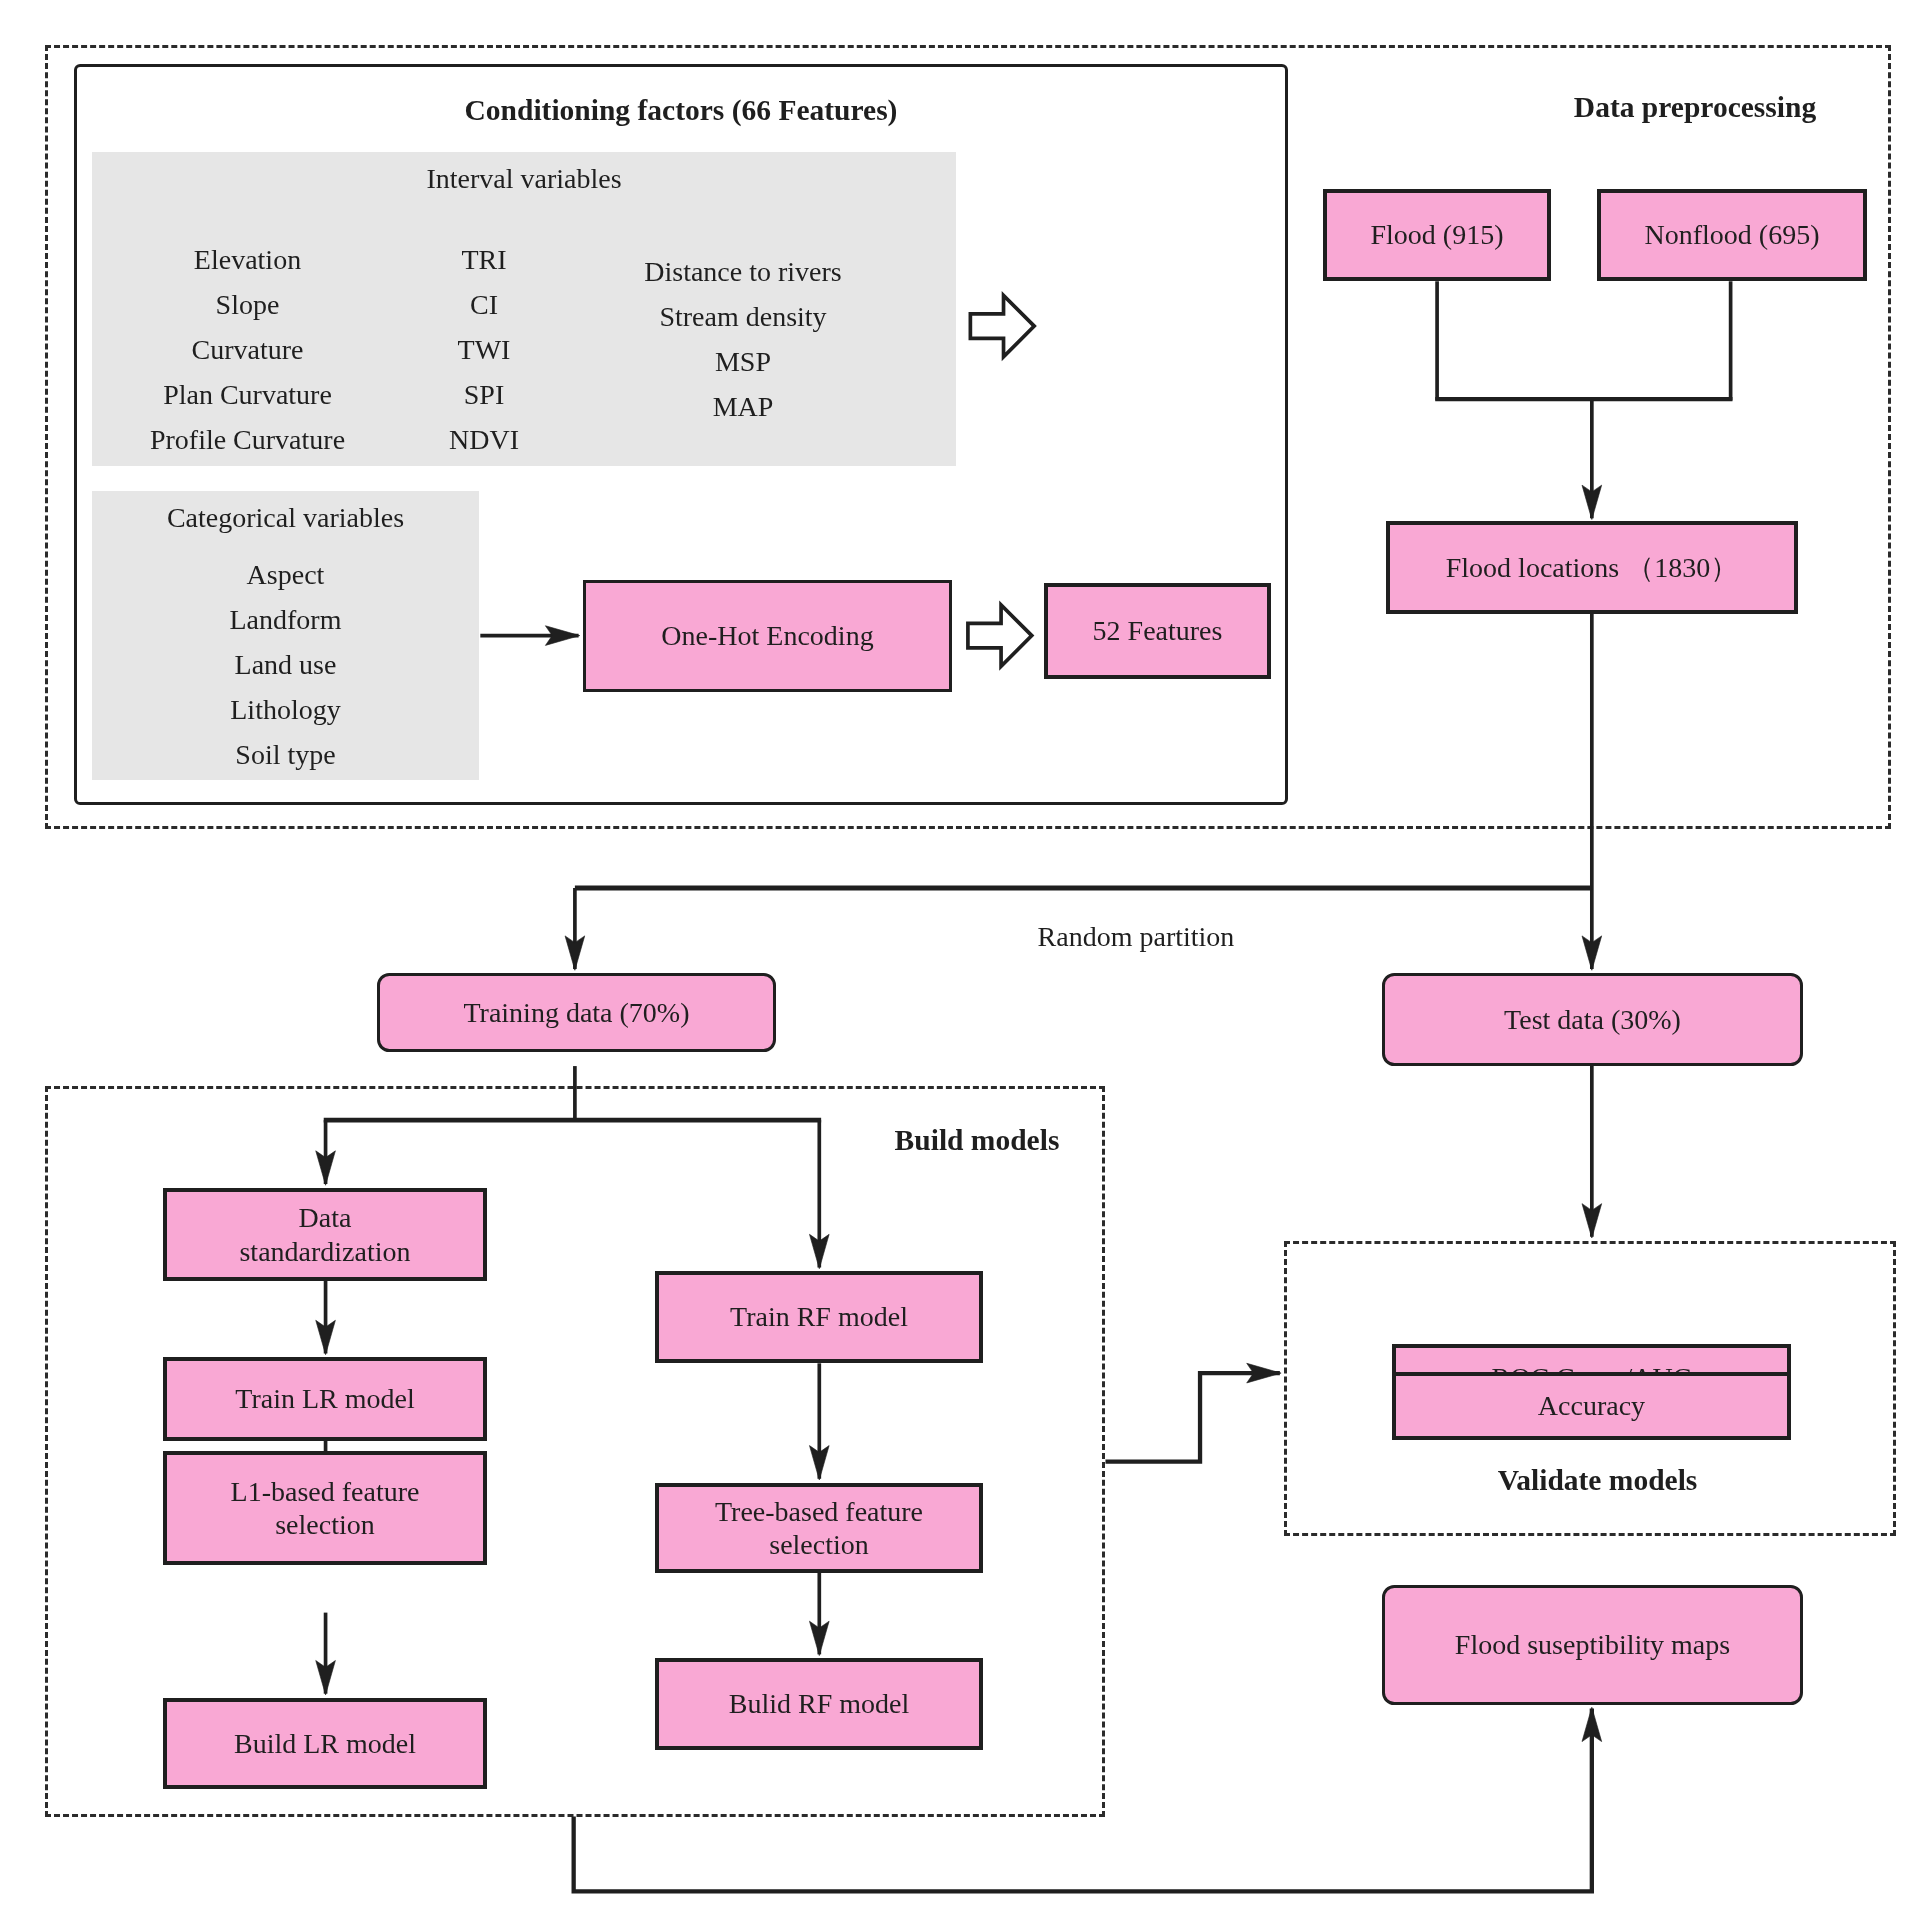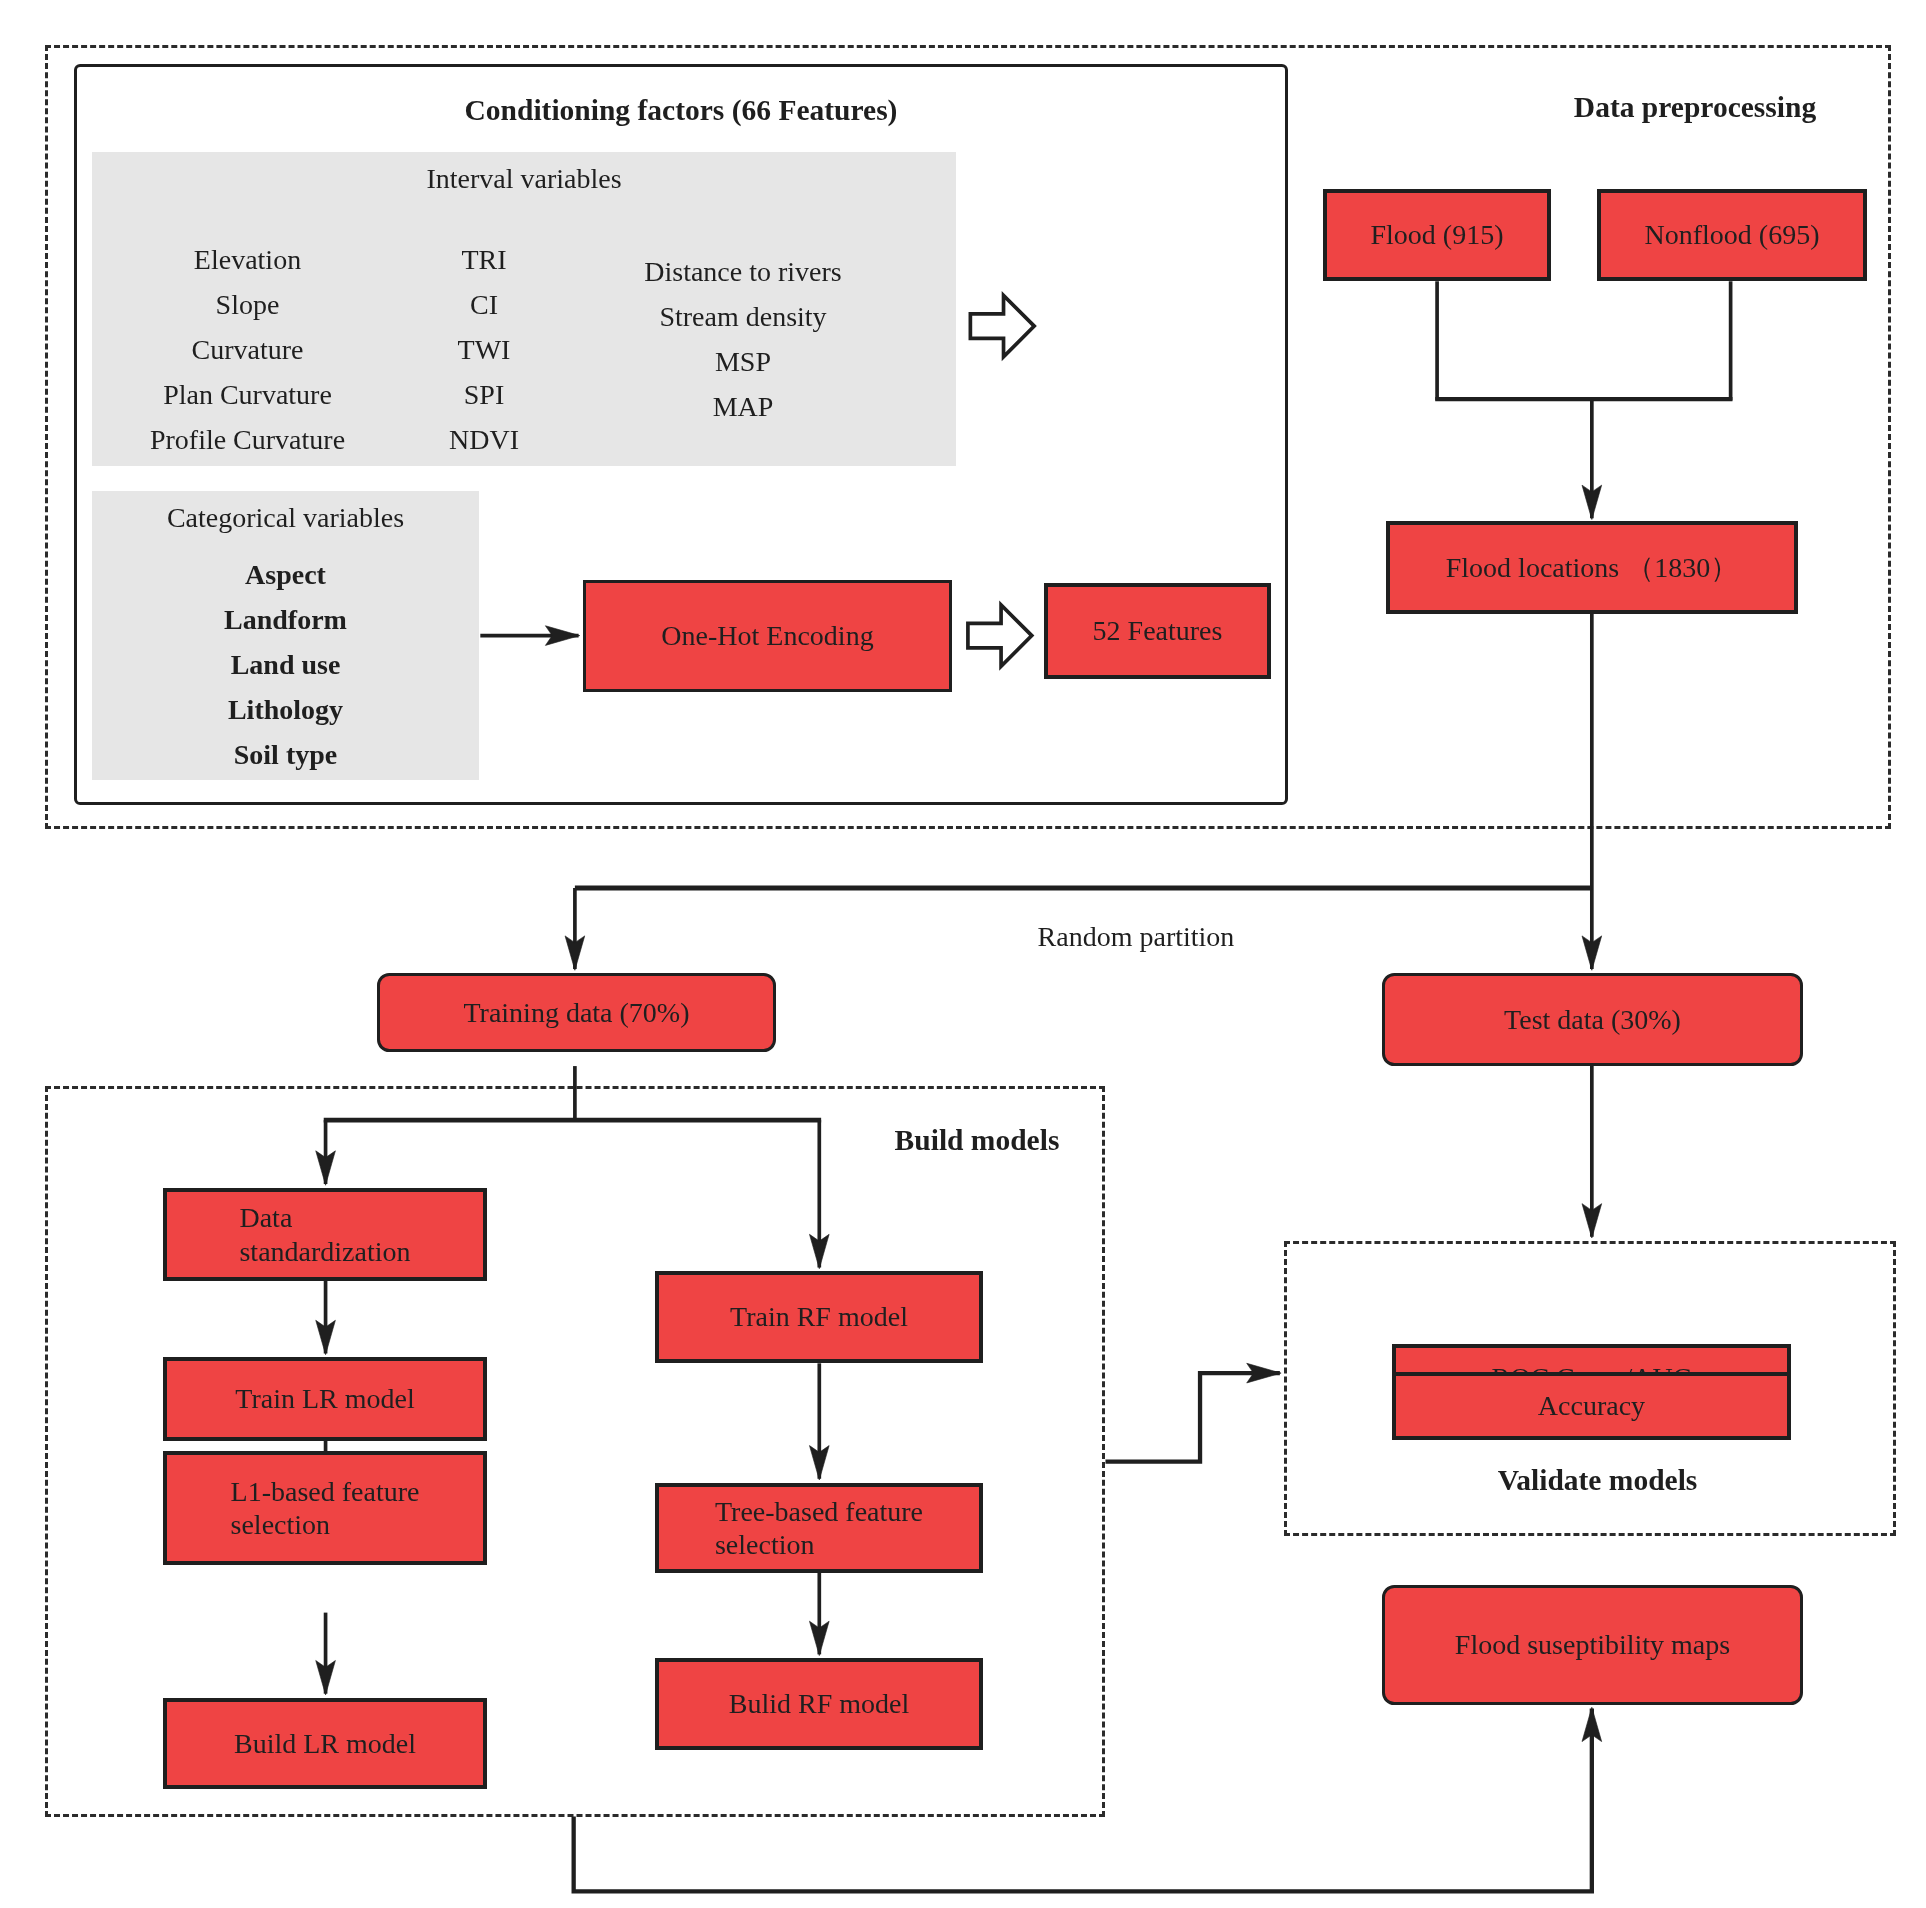--- a/index.html
+++ b/index.html
@@ -2,23 +2,23 @@
 <html style="font-size:9.8px"><head>
 <meta charset="utf-8">
 <style>
   html,body{margin:0;padding:0;background:#ffffff;}
   #stage{
     position:relative;width:1926px;height:1908px;background:#ffffff;
     font-family:"Liberation Serif","DejaVu Serif",serif;color:#1f1f1f;
   }
   .abs{position:absolute;box-sizing:border-box;}
   .box{
-    position:absolute;box-sizing:border-box;background:#ef4444;
+    position:absolute;box-sizing:border-box;background:#f9a8d4;
     border:4.3px solid #1f1f1f;display:flex;align-items:center;justify-content:center;
-    font-size:28px;text-align:left;line-height:1.18;z-index:10;
+    font-size:28px;text-align:center;line-height:1.18;z-index:10;
   }
   .rounded{border-width:3.7px;border-radius:12.3px;}
   .region{
     position:absolute;box-sizing:border-box;border:3.1px dashed #2b2b2b;background:transparent;z-index:1;
   }
   .solidframe{
     position:absolute;box-sizing:border-box;border:3.7px solid #1f1f1f;border-radius:6.1px;background:#ffffff;z-index:2;
   }
   .panel{position:absolute;box-sizing:border-box;background:#e6e6e6;z-index:3;}
   .label{
@@ -90,21 +90,21 @@
   </div>
   <div class="list" style="left:565px;top:249px;width:356px;">
     <div>Distance to rivers</div>
     <div>Stream density</div>
     <div>MSP</div>
     <div>MAP</div>
   </div>
 
   <div class="panel" style="left:92px;top:491px;width:387px;height:289px;"></div>
   <div class="label" style="left:92px;top:501px;width:387px;">Categorical variables</div>
-  <div class="list" style="left:92px;top:552px;width:387px;line-height:45px;font-weight:bold;">
+  <div class="list" style="left:92px;top:552px;width:387px;line-height:45px;">
     <div>Aspect</div>
     <div>Landform</div>
     <div>Land use</div>
     <div>Lithology</div>
     <div>Soil type</div>
   </div>
   <div class="box" style="left:583px;top:580px;width:369px;height:112px;border-width:3.7px;">
     <span>One-Hot Encoding</span>
   </div>
   <div class="box" style="left:1044px;top:583px;width:227px;height:96px;">

